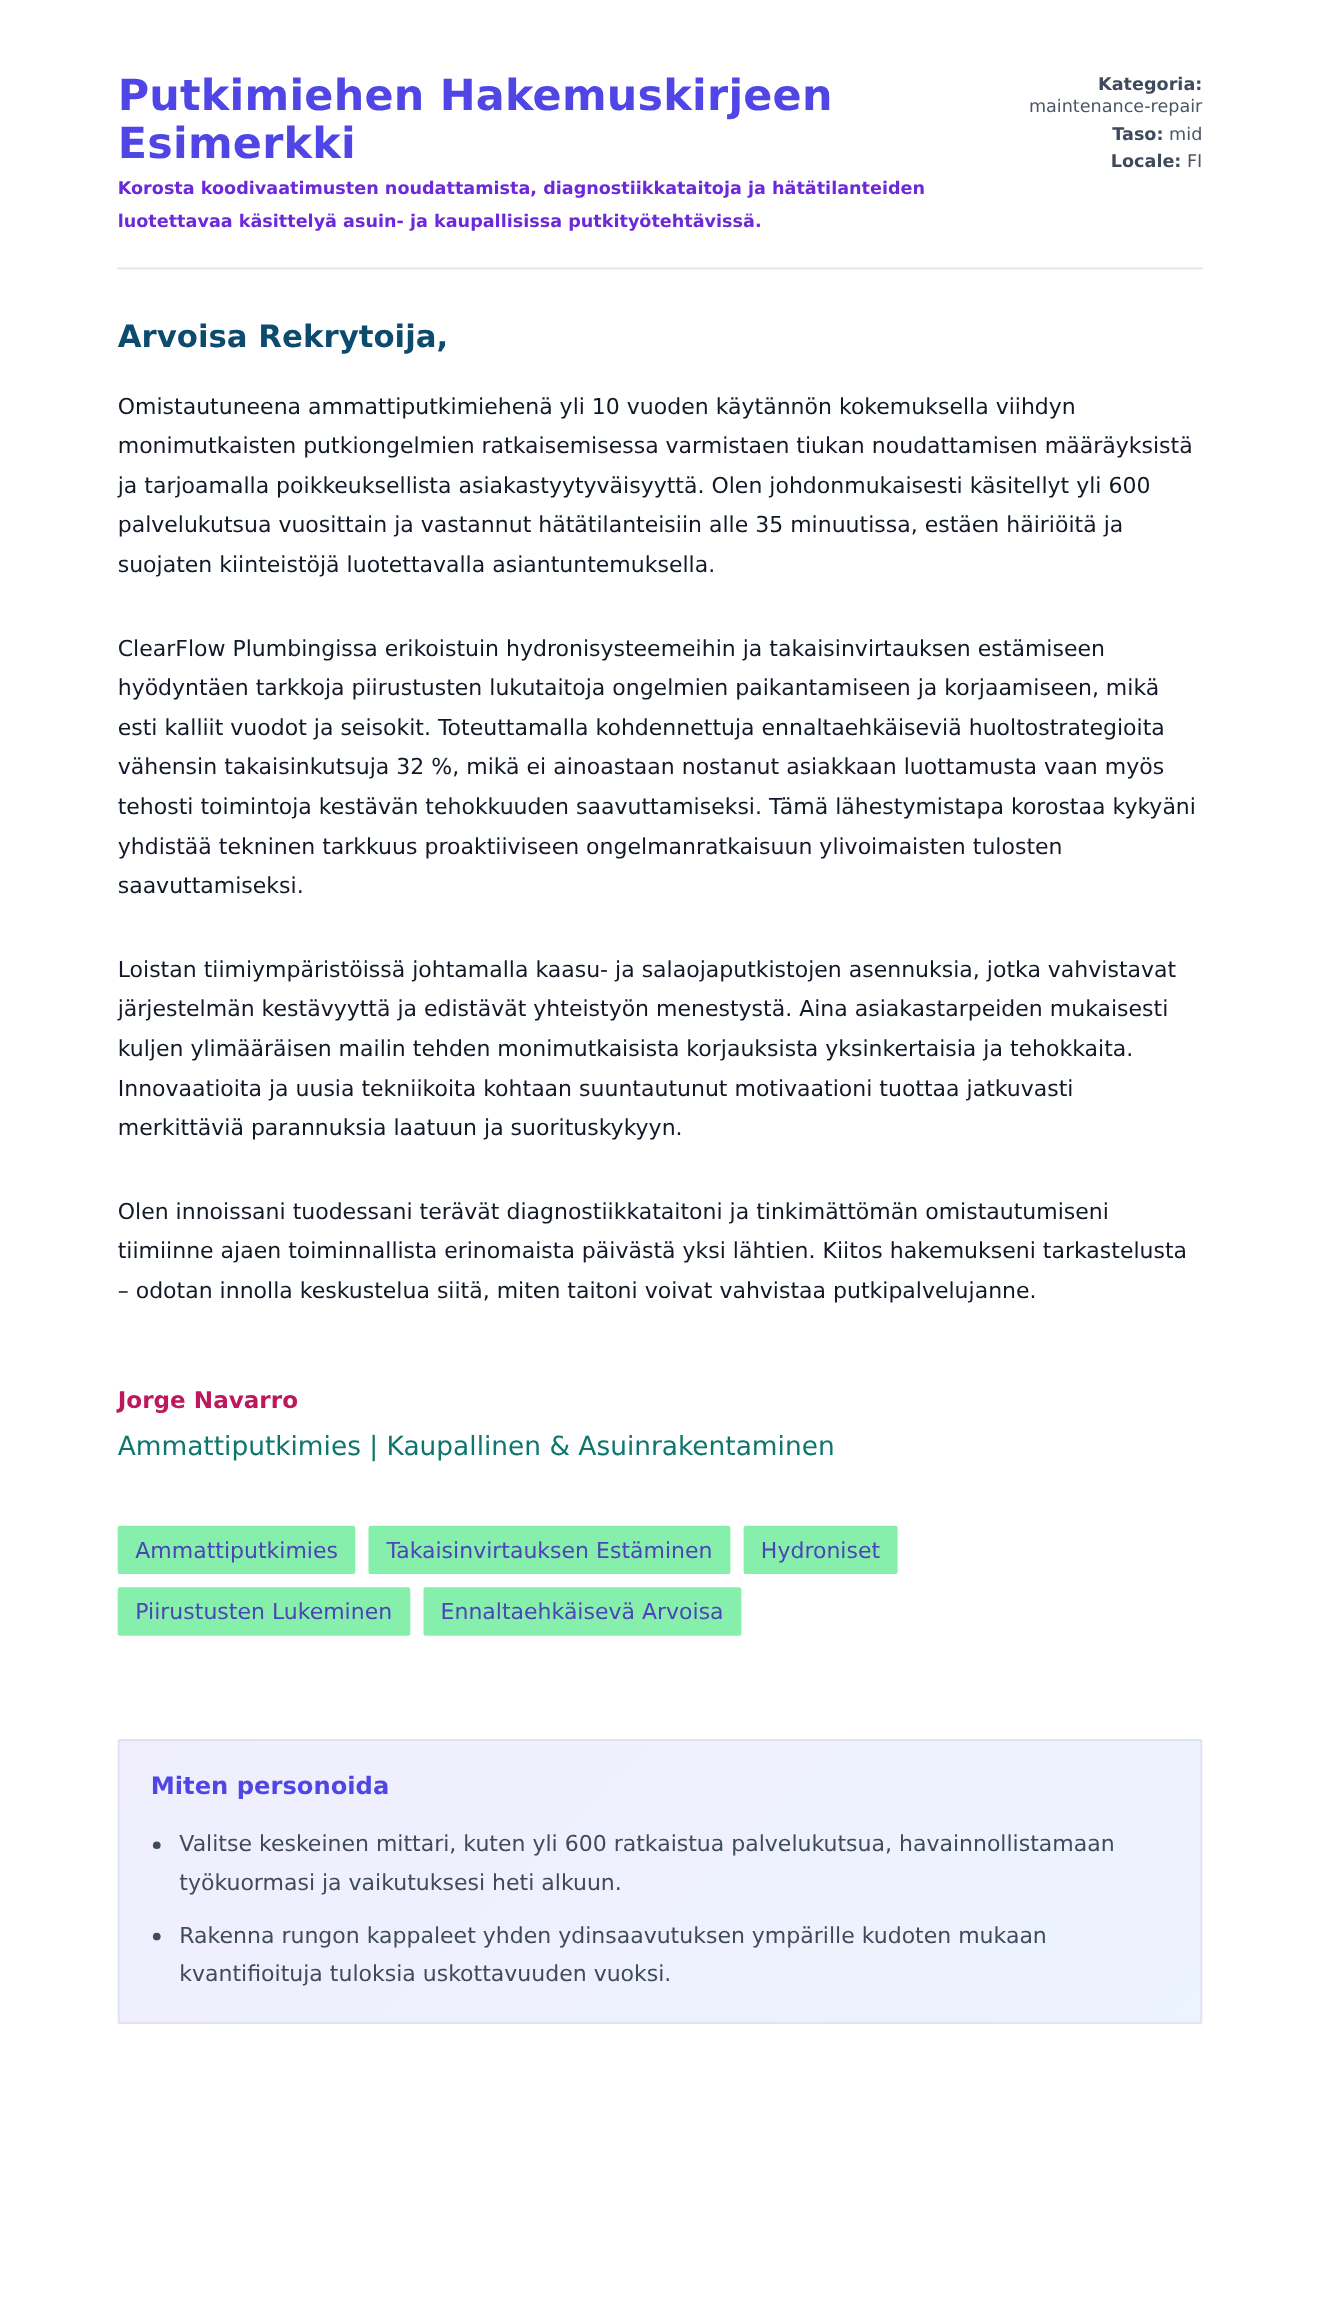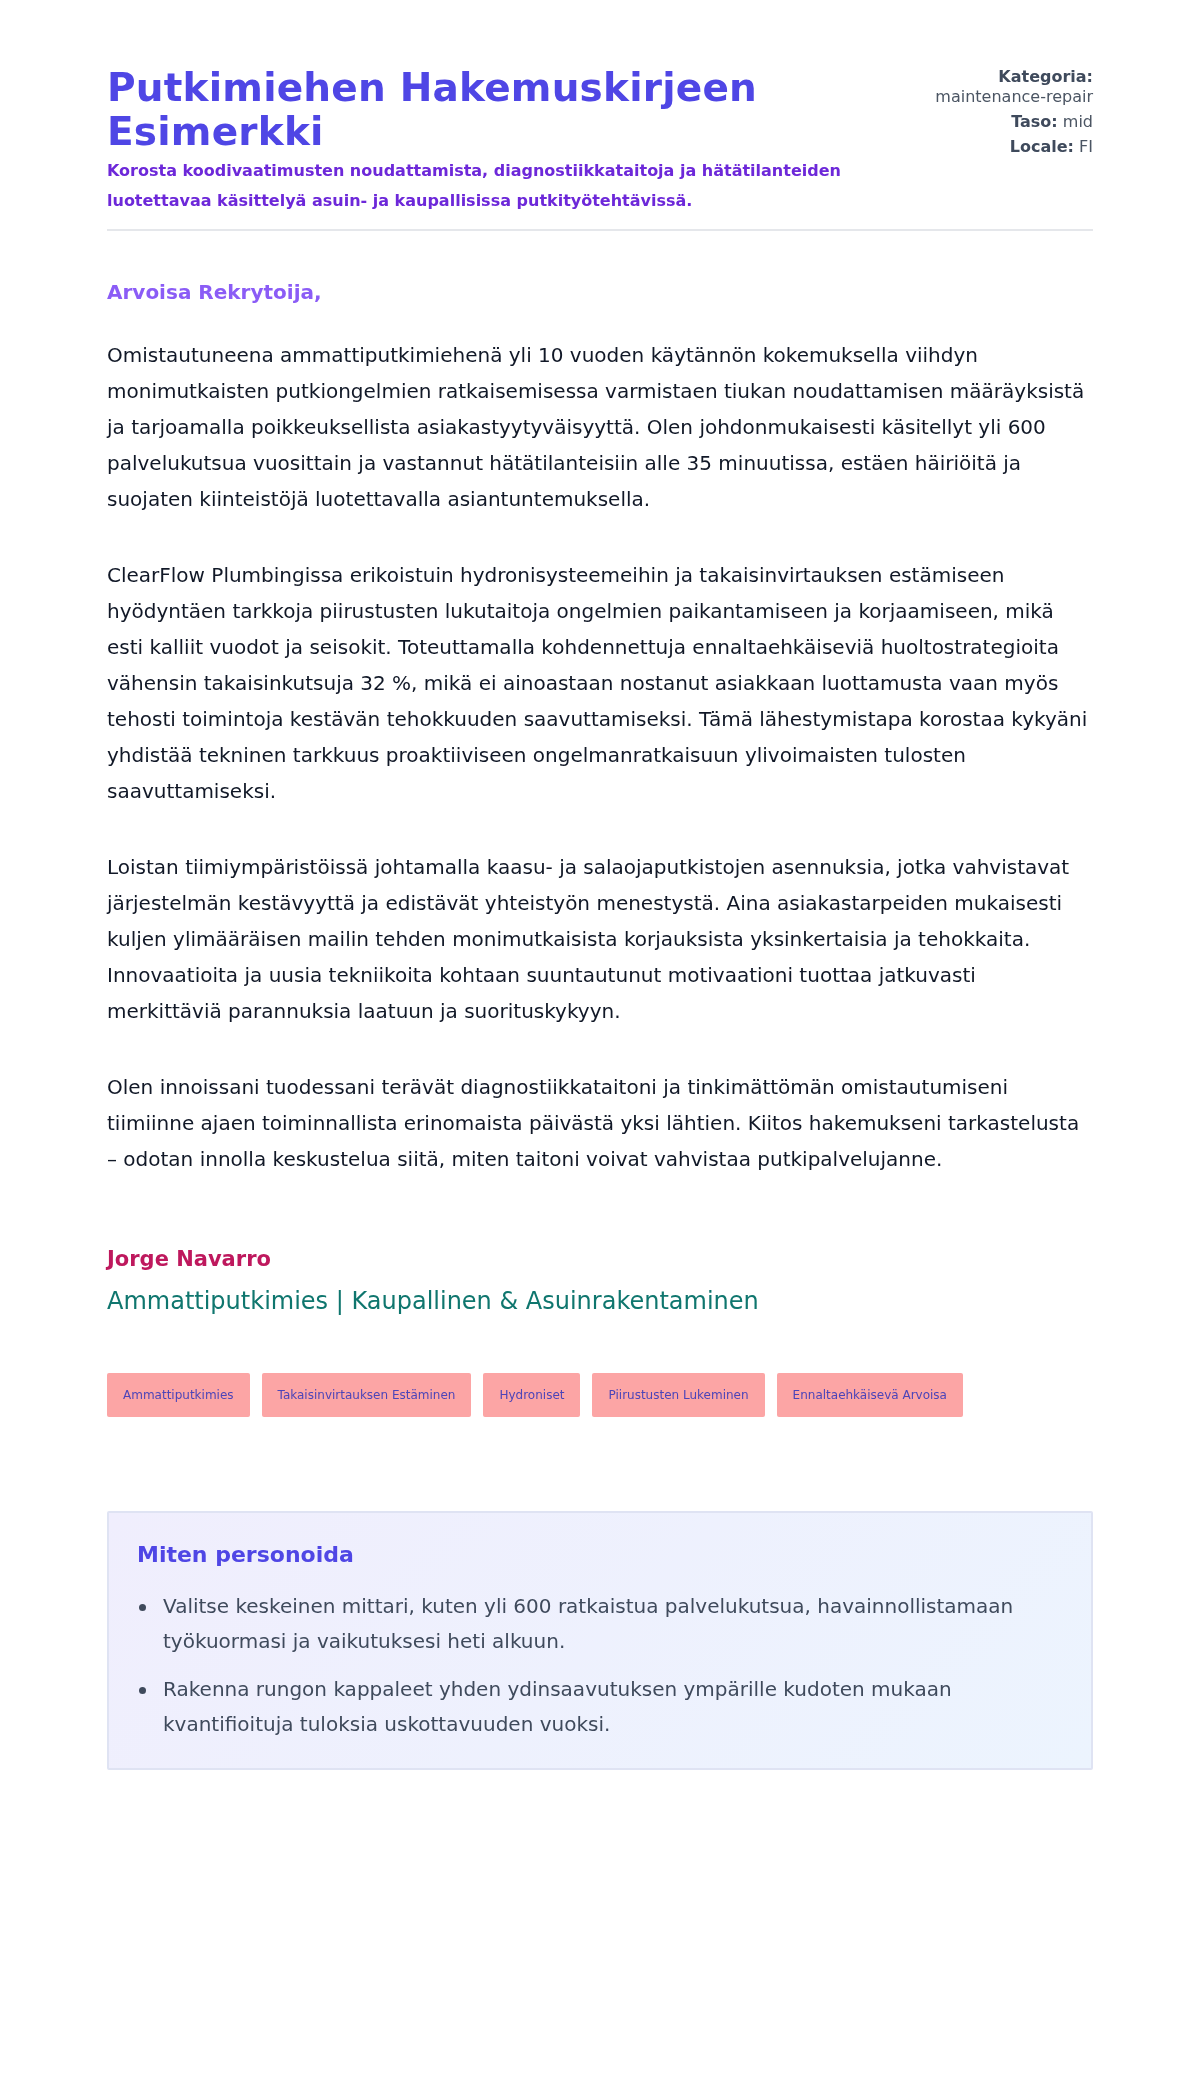--- a/index.html
+++ b/index.html
@@ -11,21 +11,21 @@
       color: #111827;
     }
     .page {
       position: relative;
       padding: 66px 107px 60px 107px;
     }
     .header {
       display: flex;
       justify-content: space-between;
       align-items: flex-start;
-      padding-bottom: 14px;
+      padding-bottom: 28px;
       border-bottom: 2px solid #e5e7eb;
     }
     .header-left { width: 760px; }
     .title {
       font-size: 39px;
       line-height: 44px;
       font-weight: bold;
       color: #4f46e5;
       letter-spacing: 0.2px;
     }
@@ -42,23 +42,23 @@
       font-size: 16px;
       line-height: 20px;
       color: #4b5563;
       margin-top: 1px;
     }
     .meta-row { margin-bottom: 5px; }
     .meta-label { font-weight: bold; color: #3f4a5c; }
 
     .letter { padding-top: 48px; }
     .salutation {
-      font-size: 20px;
+      font-size: 28px;
       font-weight: bold;
-      color: #8b5cf6;
+      color: #0c4a6e;
       line-height: 26px;
       margin-bottom: 32px;
     }
     .para {
       font-size: 20px;
       line-height: 36px;
       color: #111827;
       margin-bottom: 40px;
     }
     .signature { margin-top: 68px; }
@@ -76,23 +76,23 @@
     }
 
     .tags {
       margin-top: 58px;
       display: flex;
       flex-wrap: wrap;
       gap: 12px 12px;
       width: 900px;
     }
     .tag {
-      background: #fca5a5;
+      background: #86efac;
       color: #4c44b8;
-      font-size: 12px;
+      font-size: 20px;
       line-height: 20px;
       padding: 12px 16px;
       border-radius: 2px;
     }
 
     .tips {
       margin-top: 94px;
       border: 2px solid #dfe3f3;
       background: linear-gradient(135deg, #f0eefd 0%, #ecf4fe 100%);
       padding: 28px 28px 26px 28px;

